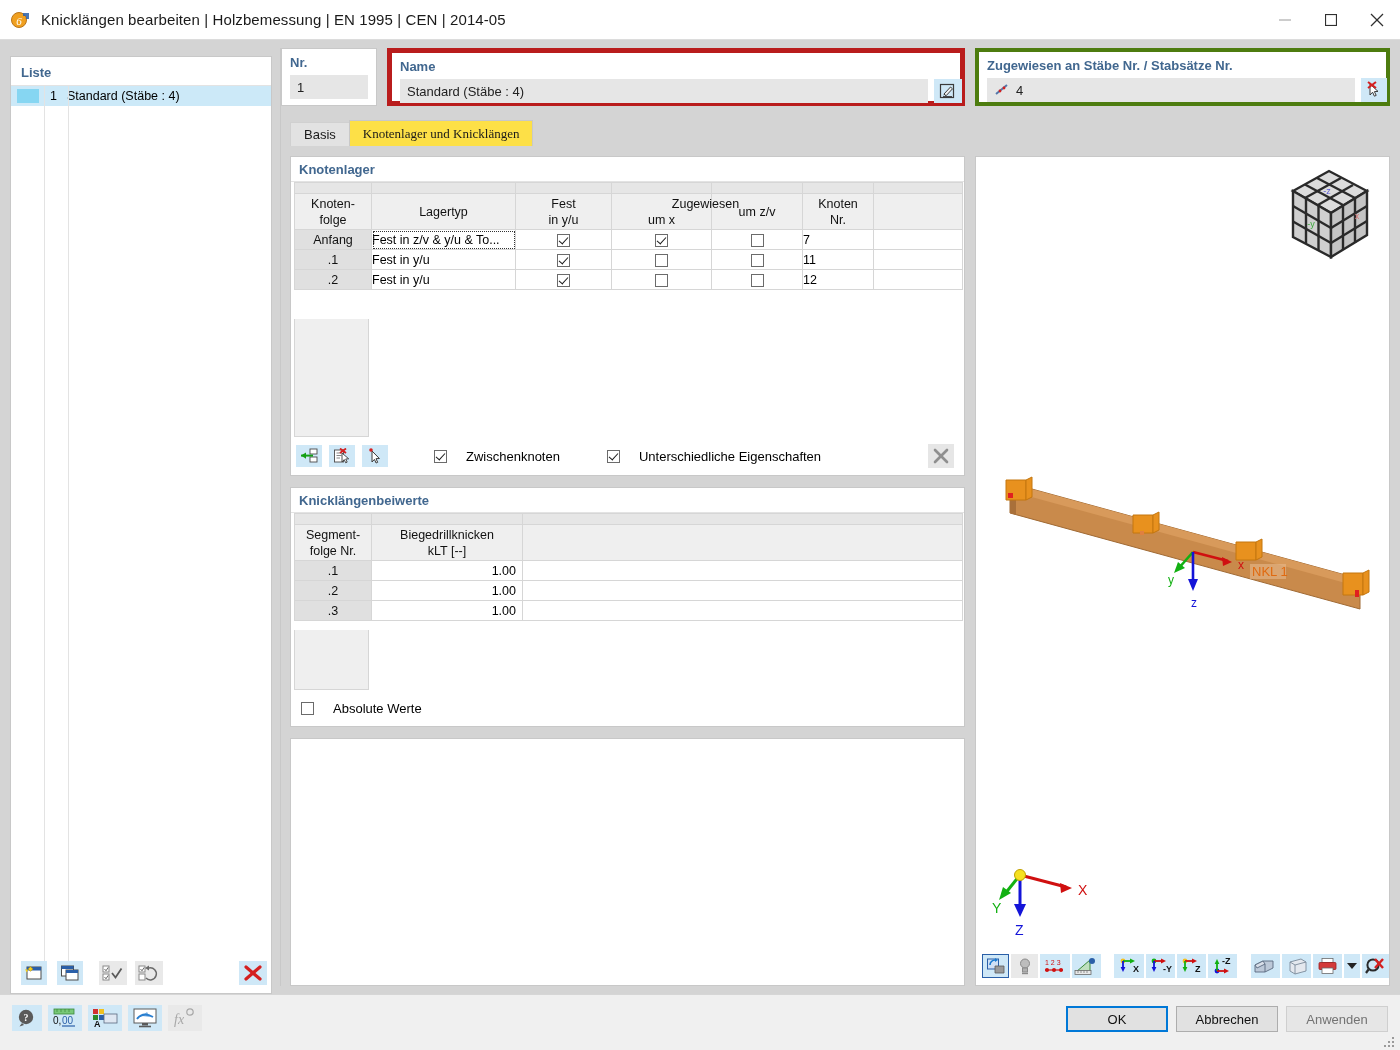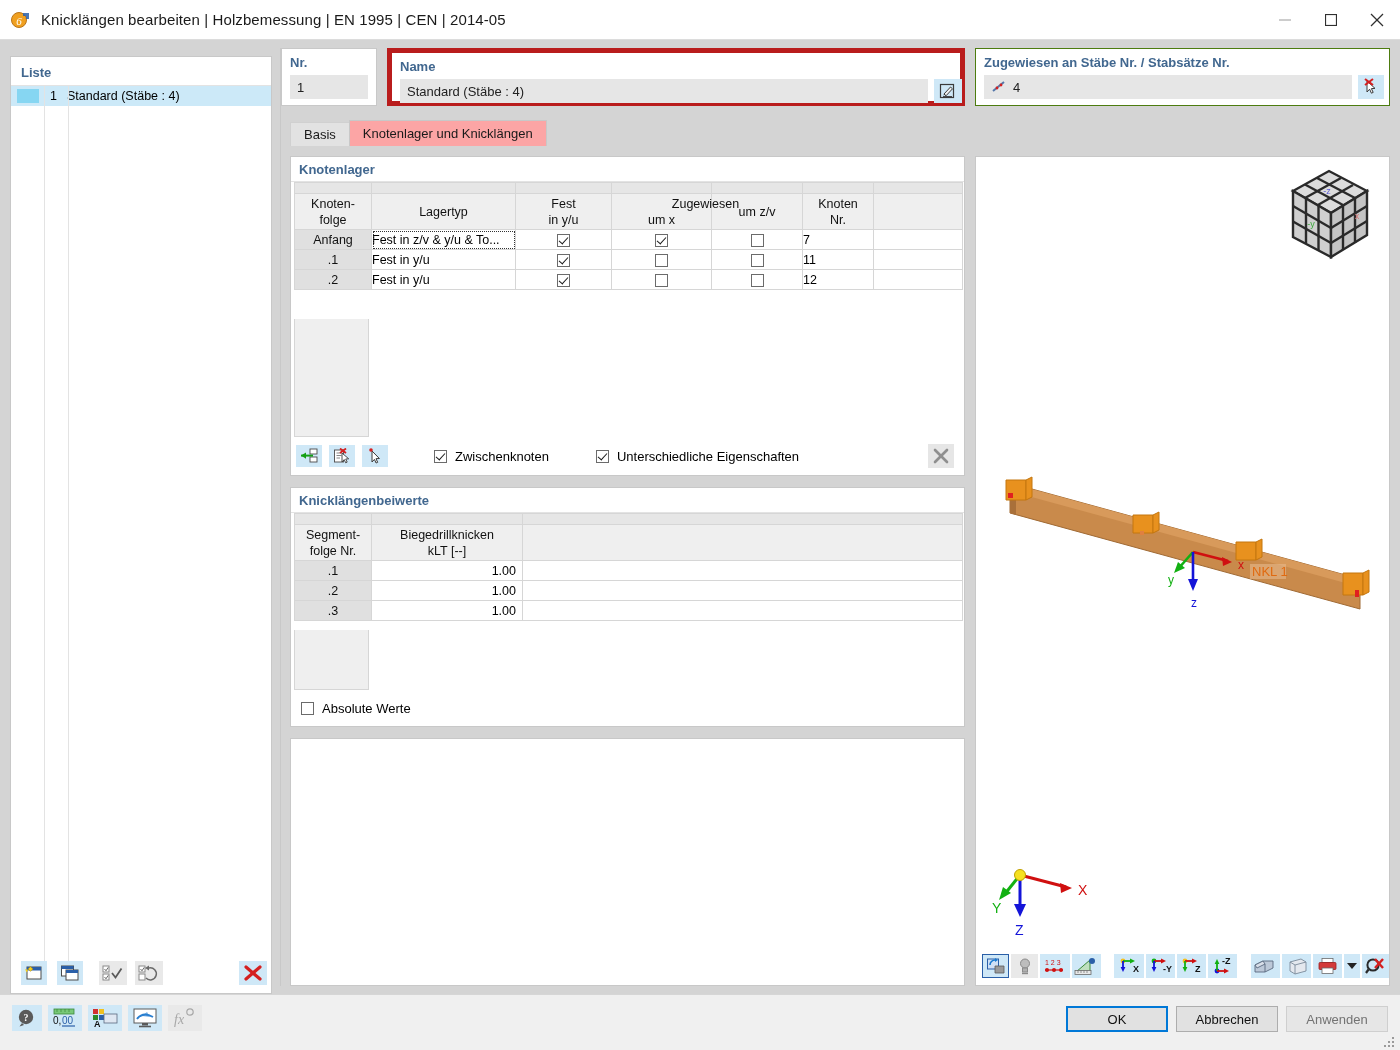--- a/index.html
+++ b/index.html
@@ -76,21 +76,21 @@
   
   #name-panel {
     position: absolute; left: 387px; top: 48px; width: 578px; height: 58px;
     background: #ffffff; border: 5px solid #b91c1c;
   }
   #name-panel .panel-title { position: absolute; left: 8px; top: 6px; }
 
   
   #assign-panel {
     position: absolute; left: 975px; top: 48px; width: 415px; height: 58px;
-    background: #ffffff; border: 1px solid #4d7c0f;
+    background: #ffffff; border: 4px solid #4d7c0f;
   }
   #assign-panel .panel-title { position: absolute; left: 8px; top: 6px; }
 
   .icon-btn {
     background: #cfe8f7; border: 1px solid #cfe8f7;
     display: flex; align-items: center; justify-content: center;
   }
   .icon-btn.flat { background: #e9e9e9; border-color: #e9e9e9; }
 
   
@@ -99,21 +99,21 @@
     display: flex; align-items: flex-end;
   }
   .tab {
     height: 24px; padding: 0 13px; font-size: 13px;
     display: flex; align-items: center;
     background: #e2e2e2; color: #1a1a1a;
     border: 1px solid #d0d0d0; border-bottom: none;
     margin-right: -1px;
   }
   .tab.active {
-    background: #fca5a5; height: 26px; border-color: #c8c8c8; z-index: 2;
+    background: #fde047; height: 26px; border-color: #c8c8c8; z-index: 2; font-family: Liberation Serif, serif;
   }
   #tab-strip-fill {
     position: absolute; left: 290px; top: 120px; width: 675px; height: 26px;
     background: #d4d4d4; z-index: 0;
   }
 
   
   #kl-panel {
     position: absolute; left: 290px; top: 156px; width: 675px; height: 320px;
     background: #ffffff; border: 1px solid #c8c8c8;
@@ -139,21 +139,21 @@
   .chk {
     width: 13px; height: 13px; border: 1px solid #6b6b6b; background: #fff;
     display: inline-block; position: relative; vertical-align: middle;
   }
   .chk.on::after {
     content: ""; position: absolute; left: 3px; top: 0px;
     width: 4px; height: 8px; border: solid #1a1a1a;
     border-width: 0 1.6px 1.6px 0; transform: rotate(42deg);
   }
 
-  .chk-lbl { display: flex; align-items: center; gap: 8px; font-size: 13px; }
+  .chk-lbl { display: flex; align-items: center; gap: 19px; font-size: 13px; }
 
   #kl-toolbar {
     position: absolute; left: 0; bottom: 0; width: 673px; height: 38px;
     display: flex; align-items: center;
   }
 
   
   #kb-panel {
     position: absolute; left: 290px; top: 487px; width: 675px; height: 240px;
     background: #ffffff; border: 1px solid #c8c8c8;

